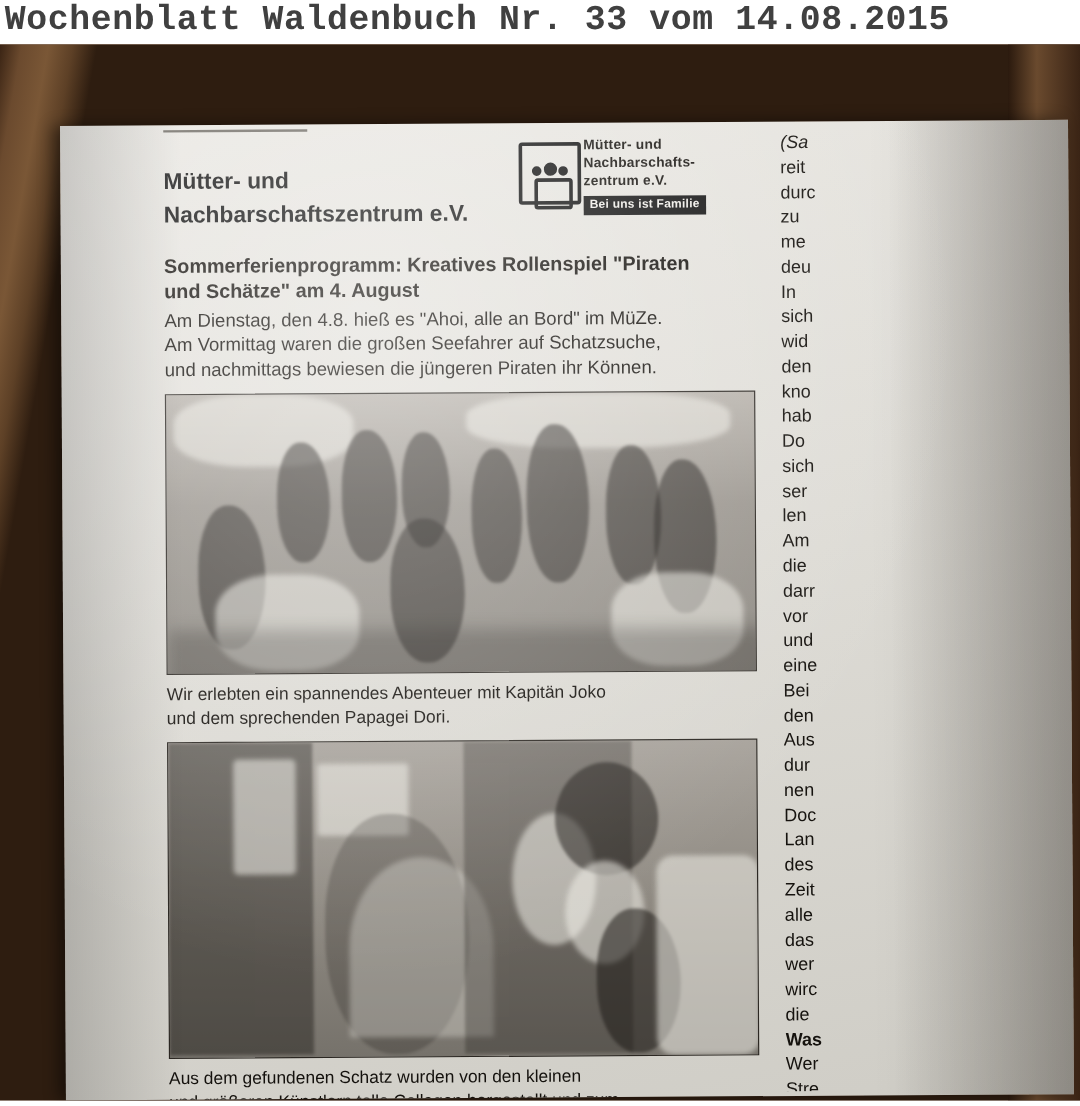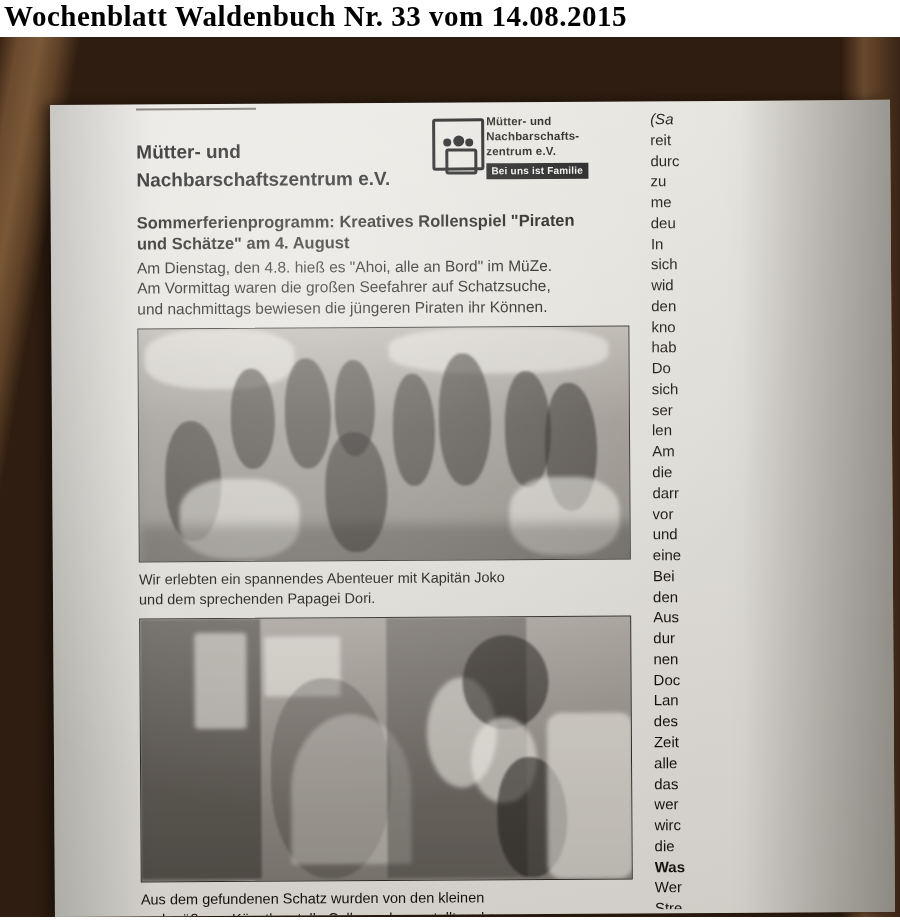--- a/index.html
+++ b/index.html
@@ -9,25 +9,25 @@
   }
   body {
     width: 900px;
     height: 922px;
     overflow: hidden;
     font-family: "Liberation Sans", sans-serif;
   }
 
   
   .page-title {
-    font-family: Liberation Serif, serif;
+    font-family: Liberation Mono, monospace;
     font-weight: bold;
     font-size: 29px;
     letter-spacing: 0.5px;
-    color: #000000;
+    color: #404040;
     padding: 2px 0 6px 4px;
     white-space: nowrap;
     line-height: 1.0;
   }
 
   
   .photo {
     position: relative;
     width: 900px;
     height: 880px;

